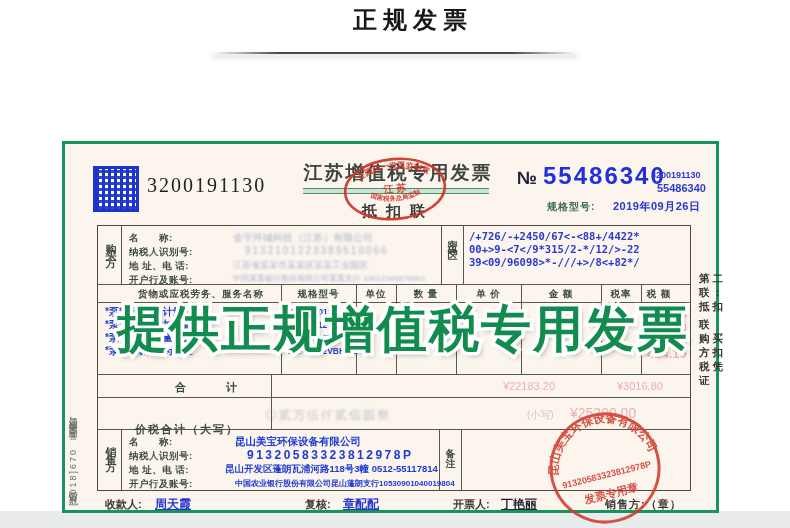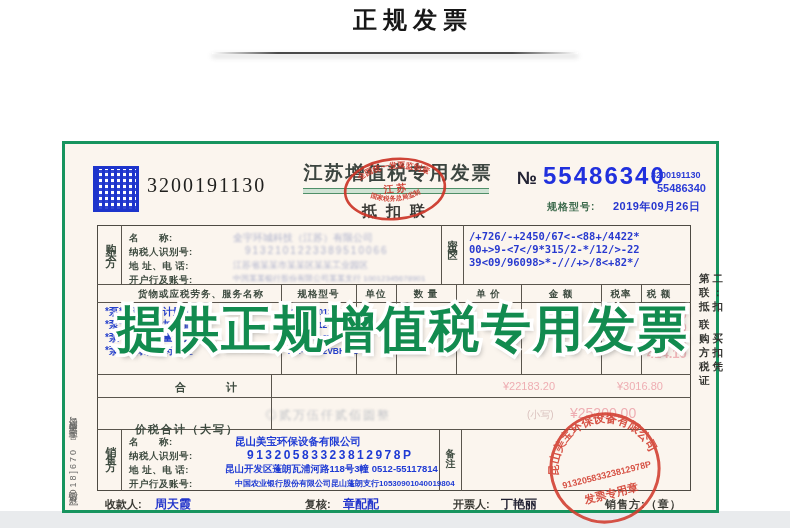--- a/index.html
+++ b/index.html
@@ -88,21 +88,21 @@
     text-shadow:3px 4px 5px rgba(90,90,90,.45); }
   .wm-fill { color:#128b4f; }
 
   
   .round-stamp { position:absolute; left:478px; top:262px; width:124px; height:124px;
     transform:rotate(-14deg); opacity:.88; }
 
   .seller-value { position:absolute; color:#1e3ad4; font-weight:800; white-space:nowrap; }
 
   .foot-label { position:absolute; font-size:11px; font-weight:700; color:#3a3a34; }
-  .foot-name { position:absolute; font-size:12px; font-weight:800; color:#2436cc; filter:blur(.3px); }
+  .foot-name { position:absolute; font-size:12px; font-weight:800; color:#2436cc; filter:blur(.3px);text-decoration:underline; }
 </style>
 </head>
 <body>
 
 <div id="stage">
 
   <div class="page-title">正规发票</div>
   <div class="title-divider"></div>
 
   <div class="scan-strip"></div>

